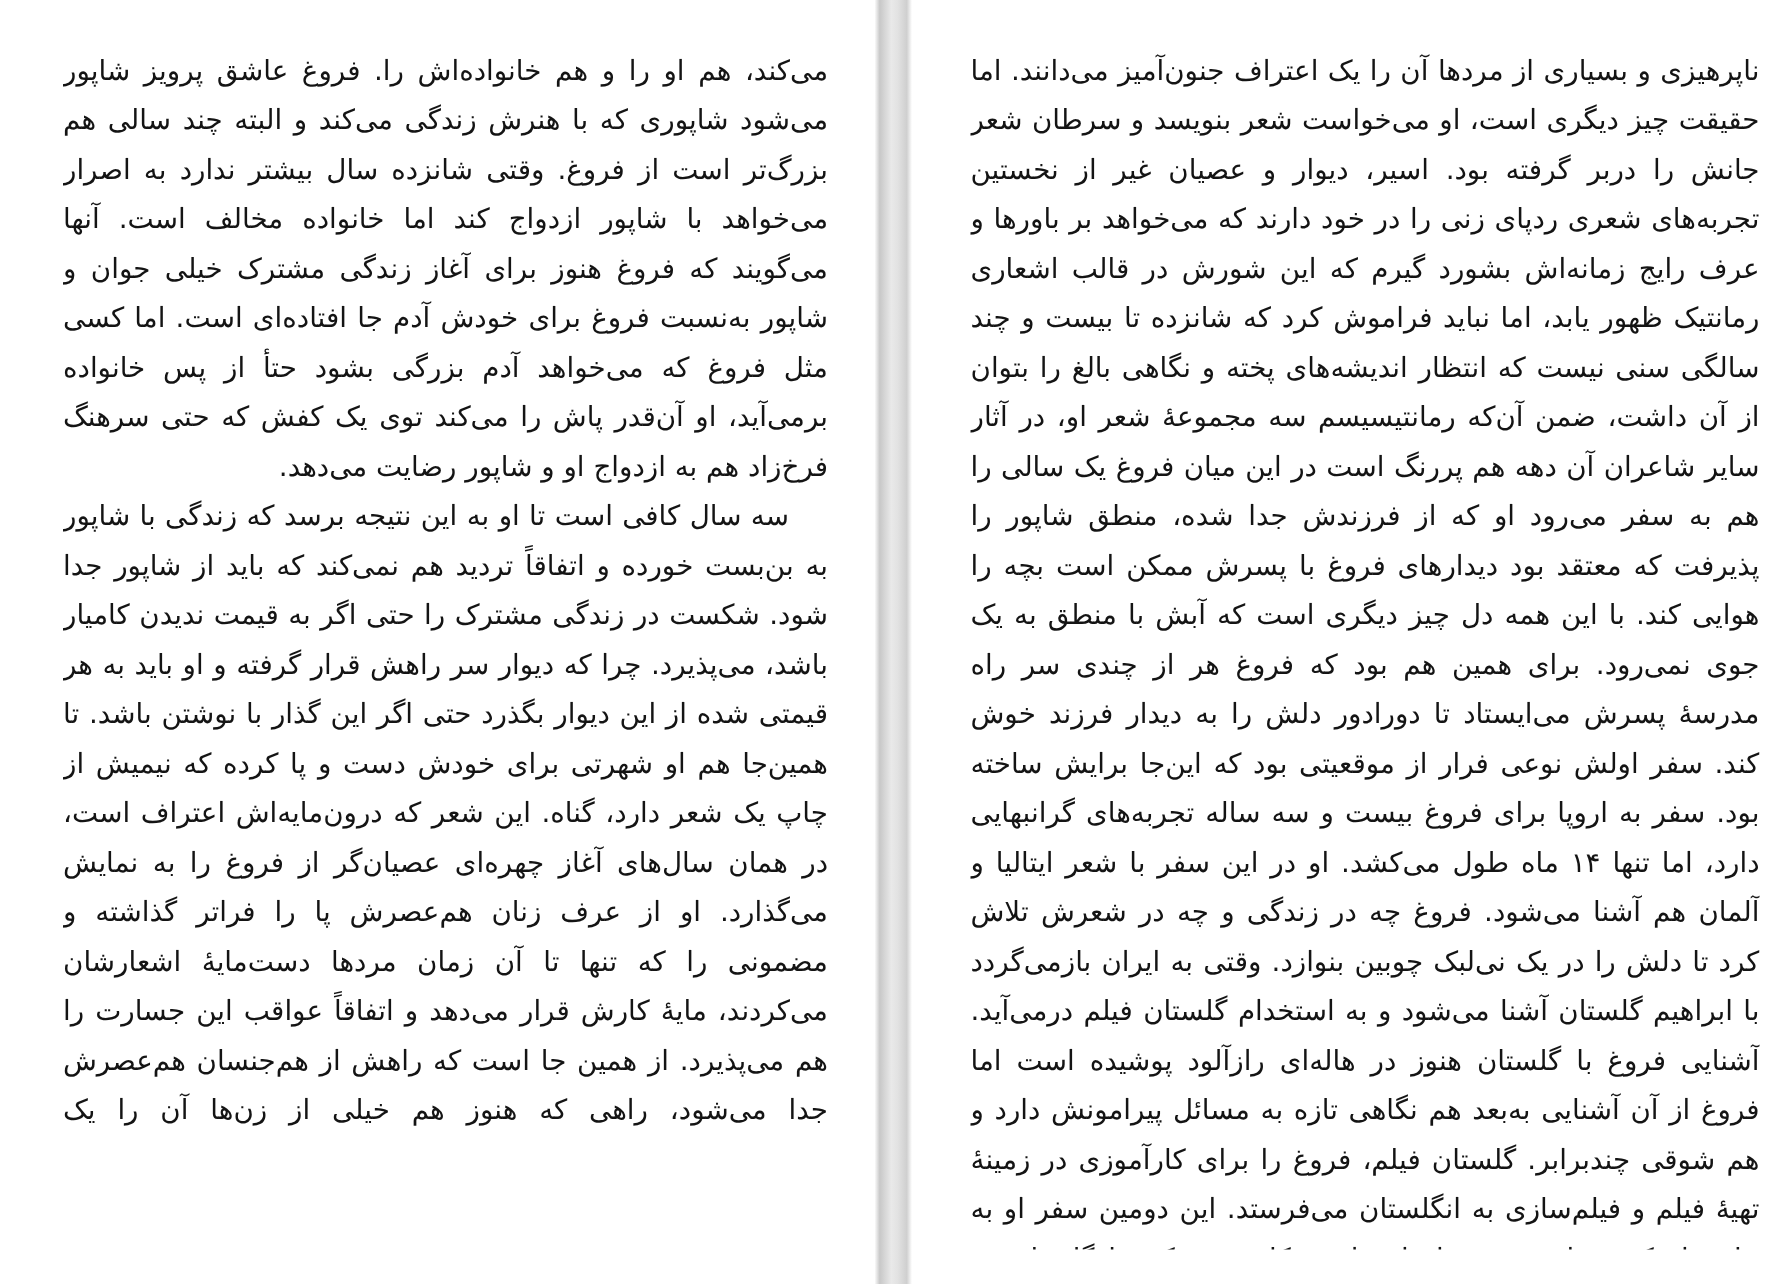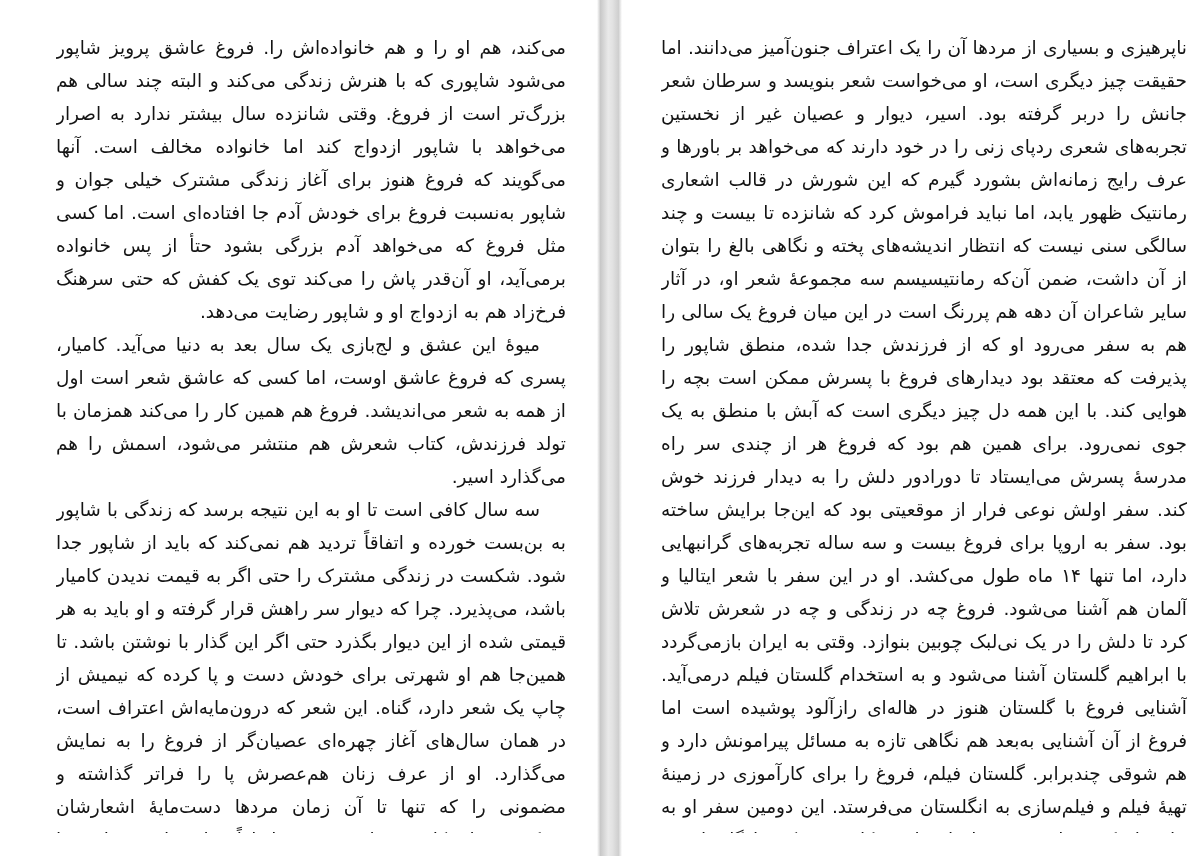--- a/index.html
+++ b/index.html
@@ -8,21 +8,20 @@
     width: 1194px;
     height: 856px;
     background: #ffffff;
     overflow: hidden;
   }
   .spread {
     position: relative;
     width: 1152px;
     height: 856px;
     background: #ffffff;
-    margin-left: 14px;
   }
   .page {
     position: absolute;
     top: 31px;
     height: 802px;
     overflow: hidden;
     direction: rtl;
     unicode-bidi: embed;
     font-family: "DejaVu Sans", sans-serif;
     font-size: 18.5px;
@@ -55,21 +54,20 @@
       #ffffff 100%);
   }
 </style>
 </head>
 <body>
 
 <div class="spread">
 
   <div class="page page-left" lang="fa" dir="rtl">
     <p class="para">می‌کند، هم او را و هم خانواده‌اش را. فروغ عاشق پرویز شاپور می‌شود شاپوری که با هنرش زندگی می‌کند و البته چند سالی هم بزرگ‌تر است از فروغ. وقتی شانزده سال بیشتر ندارد به اصرار می‌خواهد با شاپور ازدواج کند اما خانواده مخالف است. آنها می‌گویند که فروغ هنوز برای آغاز زندگی مشترک خیلی جوان و شاپور به‌نسبت فروغ برای خودش آدم جا افتاده‌ای است. اما کسی مثل فروغ که می‌خواهد آدم بزرگی بشود حتأ از پس خانواده برمی‌آید، او آن‌قدر پاش را می‌کند توی یک کفش که حتی سرهنگ فرخ‌زاد هم به ازدواج او و شاپور رضایت می‌دهد.</p>
-    <p class="para indent">میوهٔ این عشق و لج‌بازی یک سال بعد به دنیا می‌آید. کامیار، پسری که فروغ عاشق اوست، اما کسی که عاشق شعر است اول از همه به شعر می‌اندیشد. فروغ هم همین کار را می‌کند همزمان با تولد فرزندش، کتاب شعرش هم منتشر می‌شود، اسمش را هم می‌گذارد اسیر.</p>
     <p class="para indent fill">سه سال کافی است تا او به این نتیجه برسد که زندگی با شاپور به بن‌بست خورده و اتفاقاً تردید هم نمی‌کند که باید از شاپور جدا شود. شکست در زندگی مشترک را حتی اگر به قیمت ندیدن کامیار باشد، می‌پذیرد. چرا که دیوار سر راهش قرار گرفته و او باید به هر قیمتی شده از این دیوار بگذرد حتی اگر این گذار با نوشتن باشد. تا همین‌جا هم او شهرتی برای خودش دست و پا کرده که نیمیش از چاپ یک شعر دارد، گناه. این شعر که درون‌مایه‌اش اعتراف است، در همان سال‌های آغاز چهره‌ای عصیان‌گر از فروغ را به نمایش می‌گذارد. او از عرف زنان هم‌عصرش پا را فراتر گذاشته و مضمونی را که تنها تا آن زمان مردها دست‌مایهٔ اشعارشان می‌کردند، مایهٔ کارش قرار می‌دهد و اتفاقاً عواقب این جسارت را هم می‌پذیرد. از همین جا است که راهش از هم‌جنسان هم‌عصرش جدا می‌شود، راهی که هنوز هم خیلی از زن‌ها آن را یک</p>
   </div>
 
   <div class="spine"></div>
 
   <div class="page page-right" lang="fa" dir="rtl">
     <p class="para fill">ناپرهیزی و بسیاری از مردها آن را یک اعتراف جنون‌آمیز می‌دانند. اما حقیقت چیز دیگری است، او می‌خواست شعر بنویسد و سرطان شعر جانش را دربر گرفته بود. اسیر، دیوار و عصیان غیر از نخستین تجربه‌های شعری ردپای زنی را در خود دارند که می‌خواهد بر باورها و عرف رایج زمانه‌اش بشورد گیرم که این شورش در قالب اشعاری رمانتیک ظهور یابد، اما نباید فراموش کرد که شانزده تا بیست و چند سالگی سنی نیست که انتظار اندیشه‌های پخته و نگاهی بالغ را بتوان از آن داشت، ضمن آن‌که رمانتیسیسم سه مجموعهٔ شعر او، در آثار سایر شاعران آن دهه هم پررنگ است در این میان فروغ یک سالی را هم به سفر می‌رود او که از فرزندش جدا شده، منطق شاپور را پذیرفت که معتقد بود دیدارهای فروغ با پسرش ممکن است بچه را هوایی کند. با این همه دل چیز دیگری است که آبش با منطق به یک جوی نمی‌رود. برای همین هم بود که فروغ هر از چندی سر راه مدرسهٔ پسرش می‌ایستاد تا دورادور دلش را به دیدار فرزند خوش کند. سفر اولش نوعی فرار از موقعیتی بود که این‌جا برایش ساخته بود. سفر به اروپا برای فروغ بیست و سه ساله تجربه‌های گرانبهایی دارد، اما تنها ۱۴ ماه طول می‌کشد. او در این سفر با شعر ایتالیا و آلمان هم آشنا می‌شود. فروغ چه در زندگی و چه در شعرش تلاش کرد تا دلش را در یک نی‌لبک چوبین بنوازد. وقتی به ایران بازمی‌گردد با ابراهیم گلستان آشنا می‌شود و به استخدام گلستان فیلم درمی‌آید. آشنایی فروغ با گلستان هنوز در هاله‌ای رازآلود پوشیده است اما فروغ از آن آشنایی به‌بعد هم نگاهی تازه به مسائل پیرامونش دارد و هم شوقی چندبرابر. گلستان فیلم، فروغ را برای کارآموزی در زمینهٔ تهیهٔ فیلم و فیلم‌سازی به انگلستان می‌فرستد. این دومین سفر او به خارج از کشور است. بعد از این او همکاری نزدیکی با گلستان در ساختن فیلم دارد</p>
   </div>
 
 </div>

